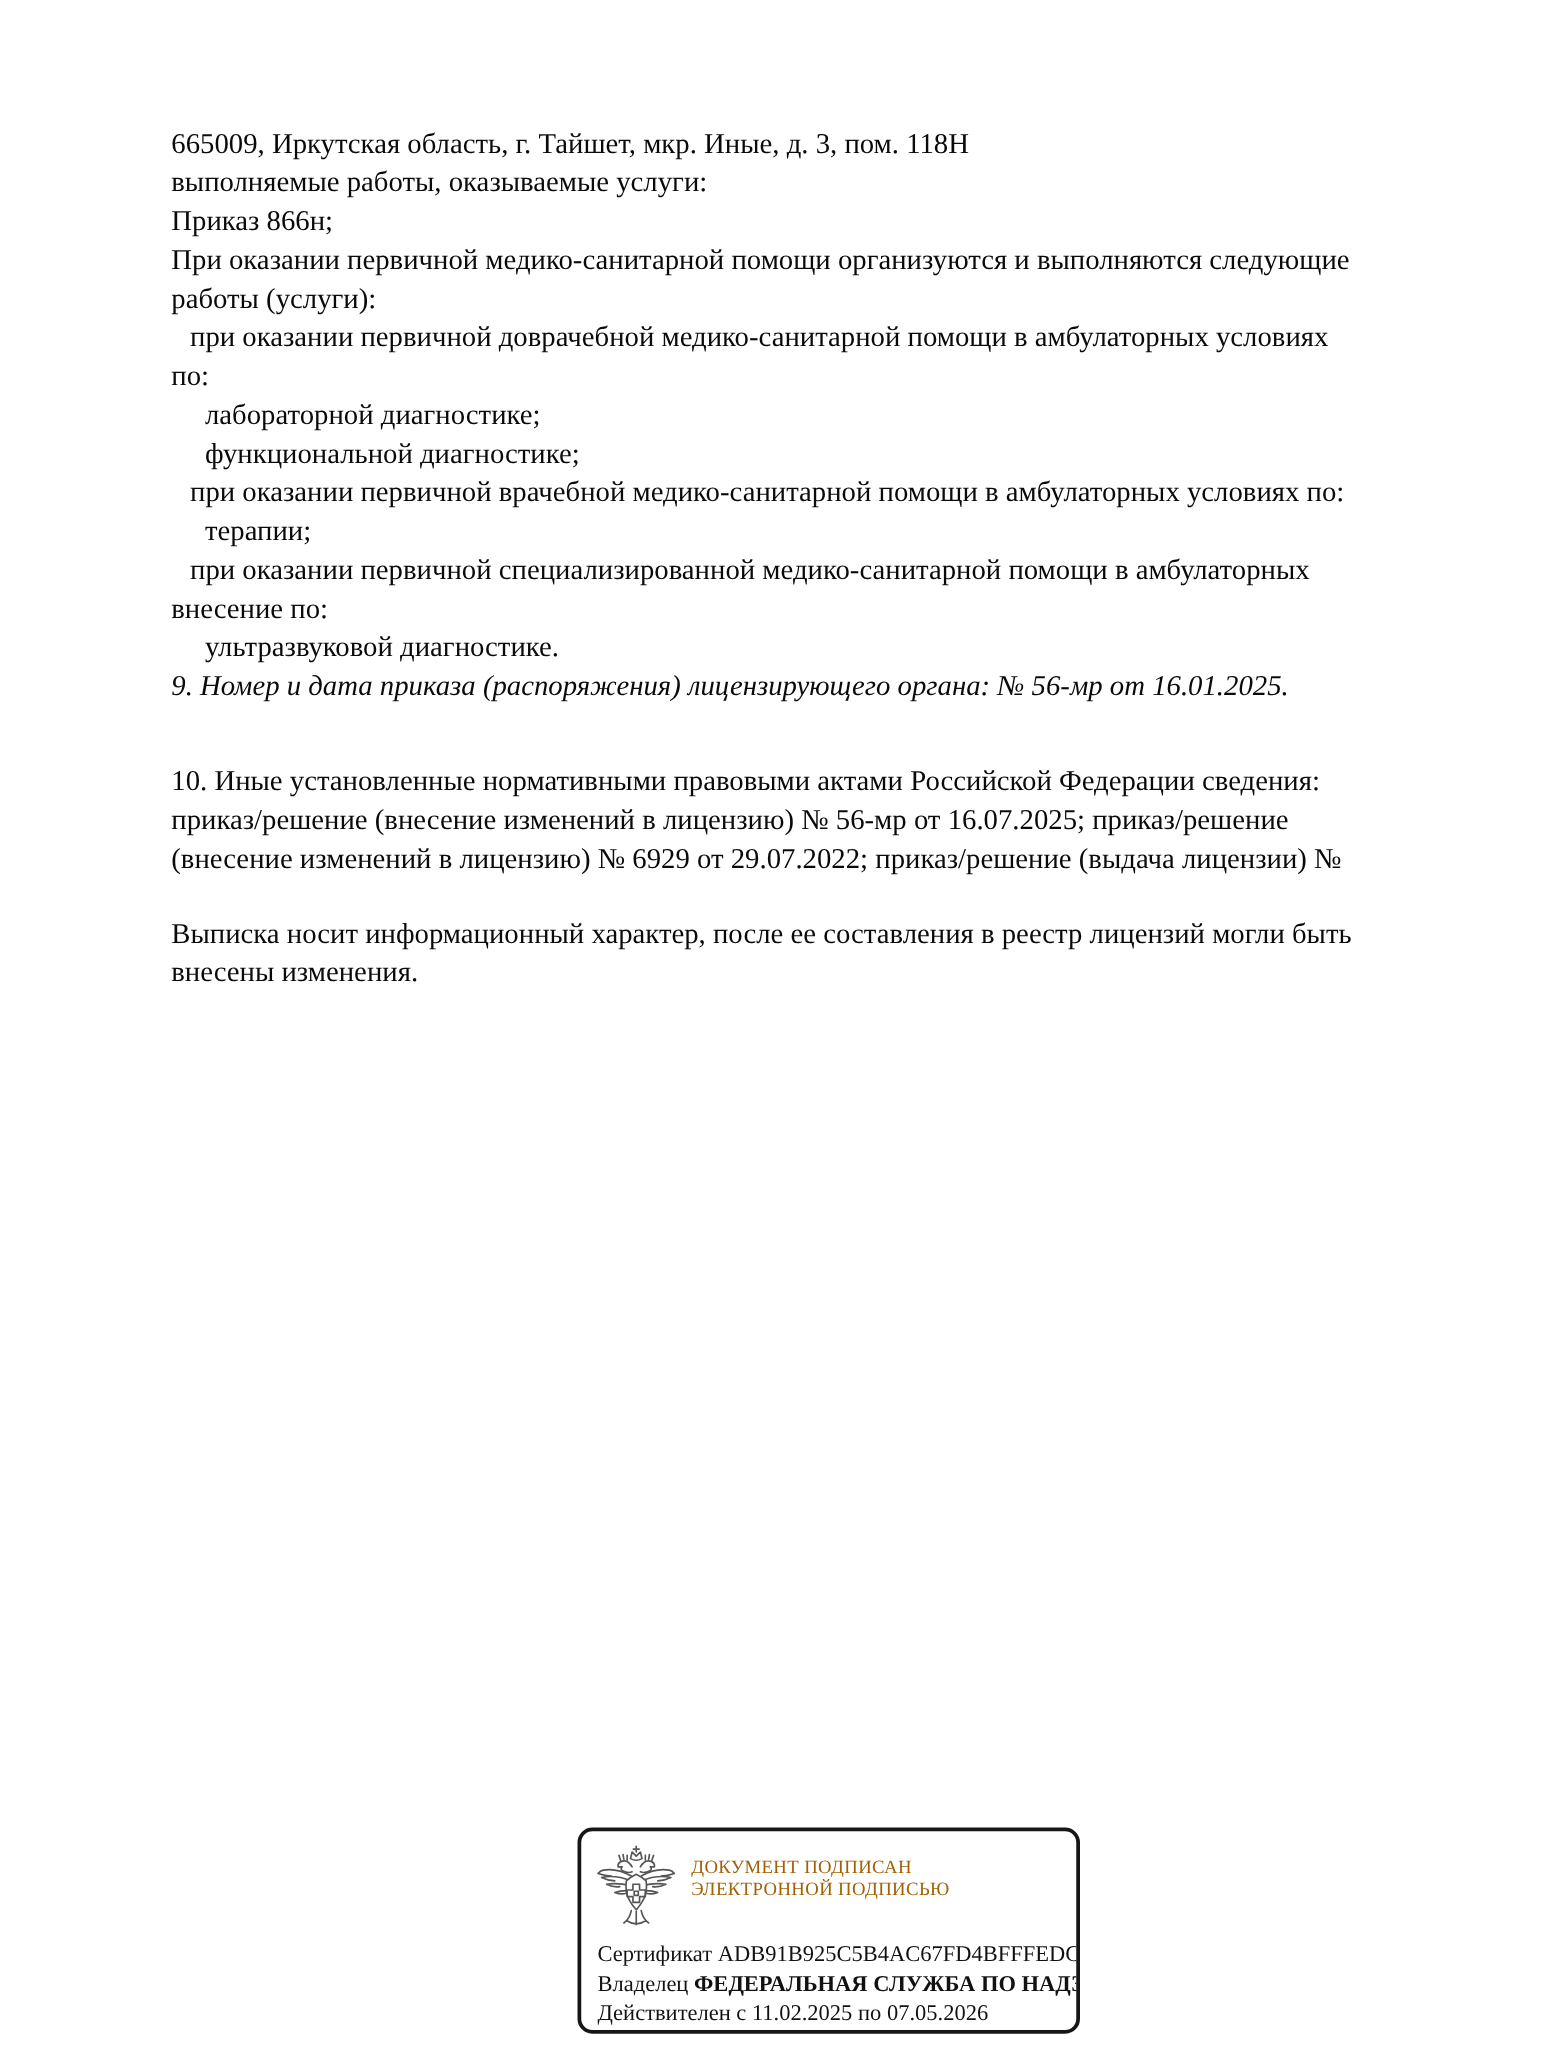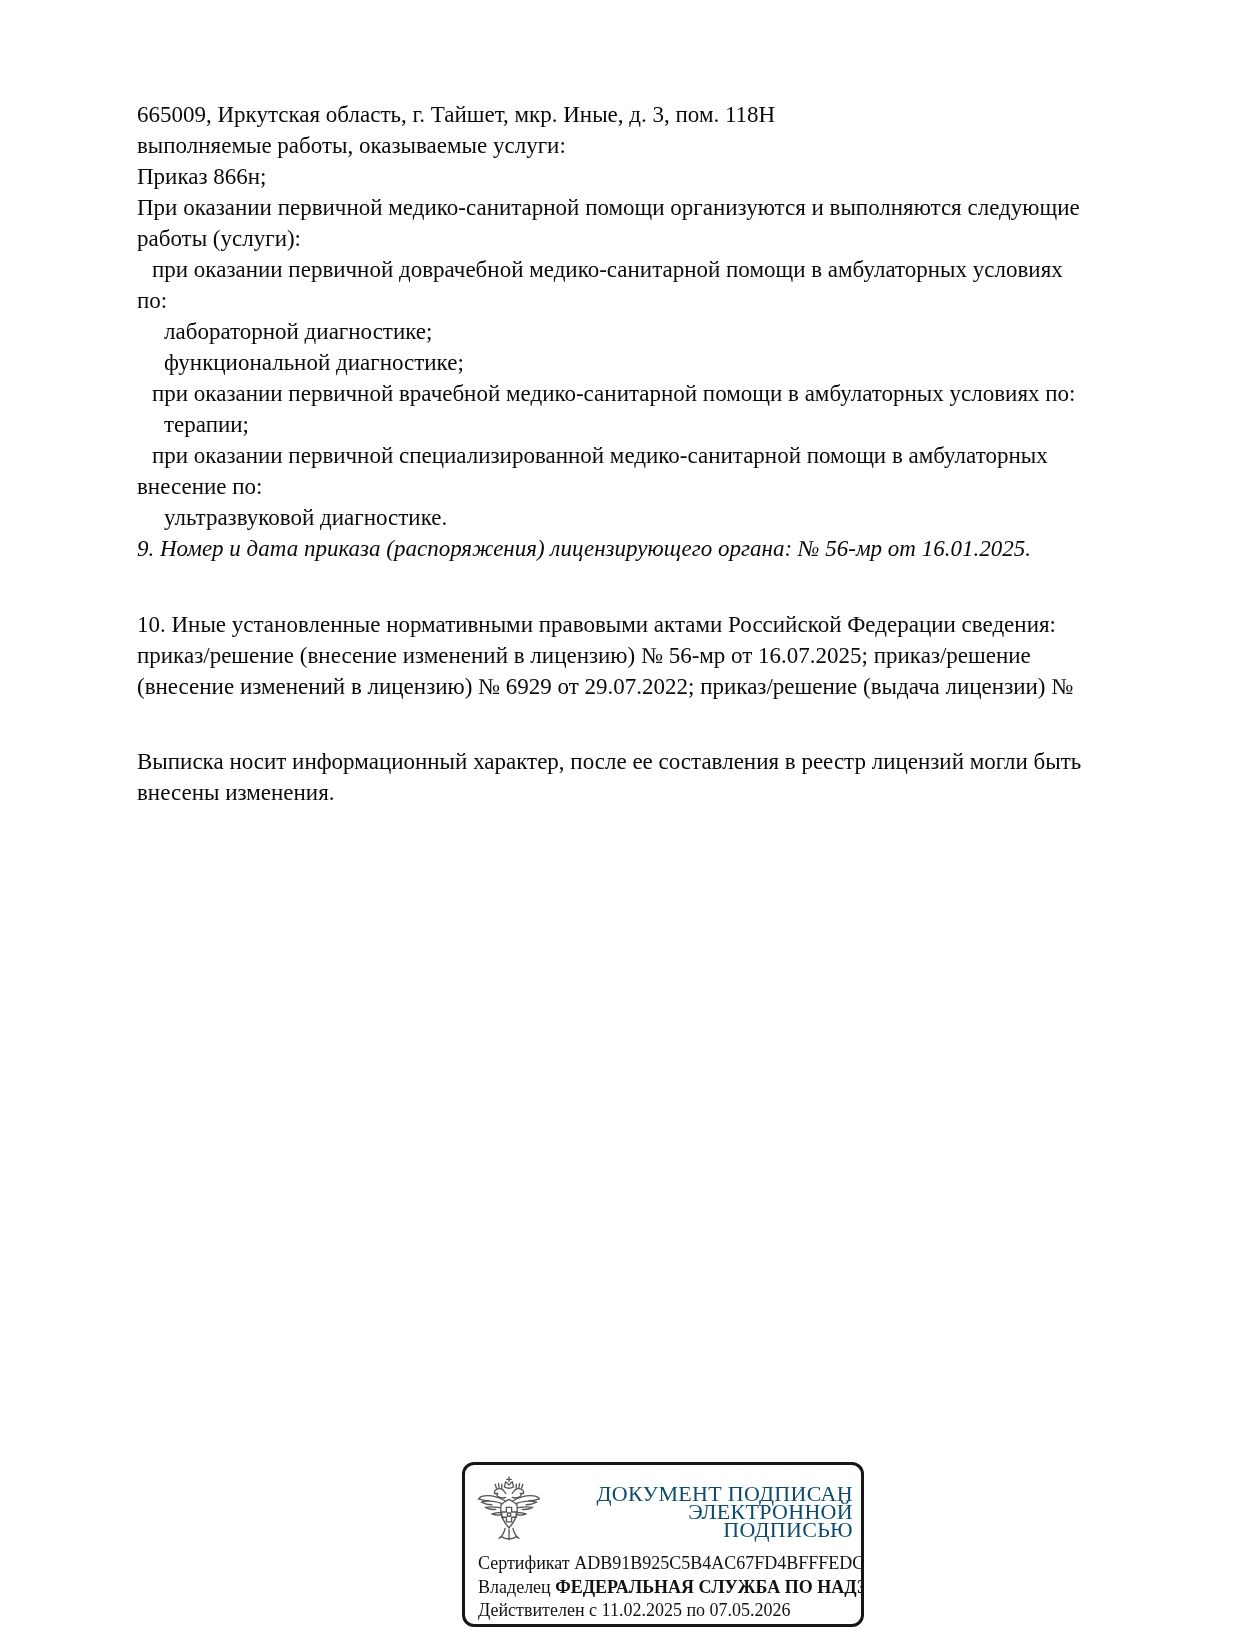--- a/index.html
+++ b/index.html
@@ -16,21 +16,21 @@
   .doc-text{
     position:absolute;
     left:137px; top:99px;
     width:1035px;
     font-size:23px;
     line-height:31px;
   }
   .para{margin:0;}
   #para-1{font-style:italic;}
   #para-2{margin-top:45px;}
-  #para-3{margin-top:44px;}
+  #para-3{margin-top:29px;}
   .line{white-space:pre;}
   .indent-0{padding-left:0;}
   .indent-1{padding-left:15px;}
   .indent-2{padding-left:27px;}
 
   
   .stamp{
     position:absolute;
     left:462px; top:1462px;
     width:402px; height:165px;
@@ -41,25 +41,25 @@
     overflow:hidden;
   }
   .stamp-emblem{
     position:absolute;
     left:11px; top:10px;
     width:66px; height:70px;
   }
   .stamp-title{
     position:absolute;
     left:88px; right:8px; top:20px;
-    text-align:right;
-    font-size:22px;
+    text-align:left;
+    font-size:15px;
     line-height:18px;
     letter-spacing:0.3px;
-    color:#0c4a6e;
+    color:#a16207;
   }
   .stamp-info{
     position:absolute;
     left:13px; top:87px;
     font-size:18px;
     line-height:23.5px;
     white-space:nowrap;
     color:#111;
   }
   .owner-value{font-weight:bold;}

